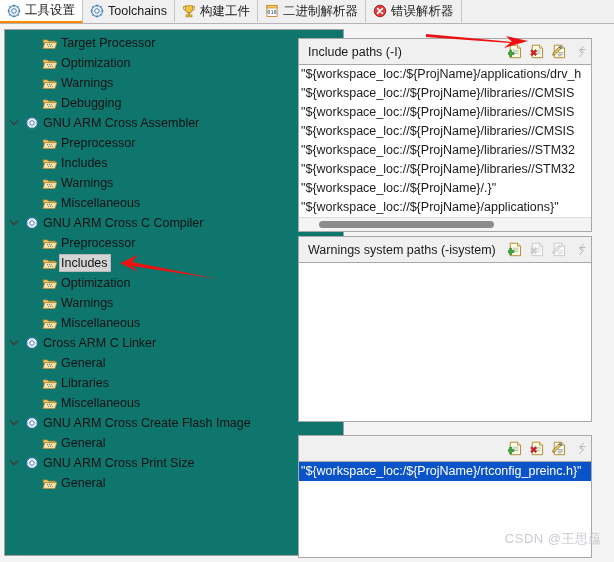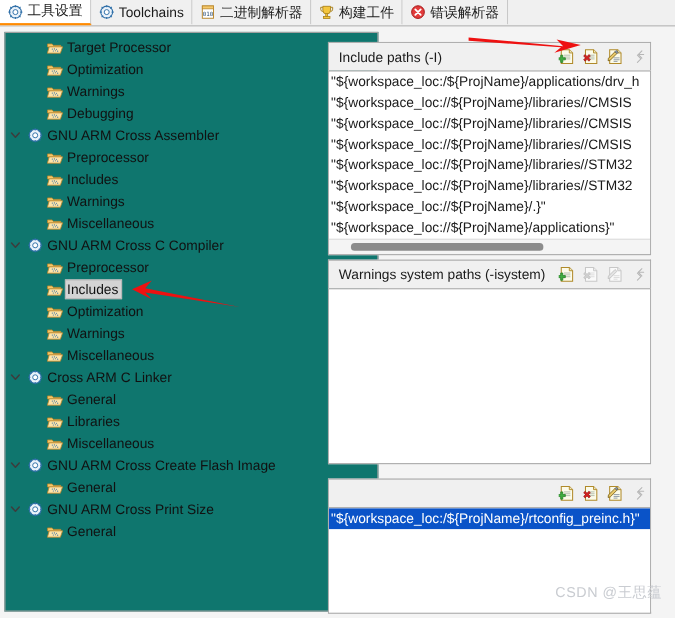--- a/index.html
+++ b/index.html
@@ -159,38 +159,38 @@
               <line x1="13.3" y1="2.7" x2="11.7" y2="4.3"></line>
               <line x1="4.3" y1="11.7" x2="2.7" y2="13.3"></line>
             </g>
           </svg>
         </span>
         <span class="tlabel">Toolchains</span>
       </div>
       <div class="tab">
         <span class="ico">
           <svg width="14" height="14" viewBox="0 0 16 16">
-            <rect x="2.2" y="1.6" width="11.6" height="12.8" fill="#ffffff" stroke="#b8862c" stroke-width="1"></rect>
-            <rect x="2.2" y="1.6" width="11.6" height="3" fill="#f5c96a" stroke="#b8862c" stroke-width=".8"></rect>
-            <text x="8" y="11.6" font-size="6" text-anchor="middle" fill="#24486e" font-family="monospace">010</text>
-          </svg>
-        </span>
-        <span class="tlabel">二进制解析器</span>
-      </div>
-      <div class="tab">
-        <span class="ico">
-          <svg width="14" height="14" viewBox="0 0 16 16">
             <path d="M4 2 L12 2 L12 6 a4 4 0 0 1 -8 0 Z" fill="#f4c63d" stroke="#a8801a" stroke-width=".9"></path>
             <path d="M4 3 L1.8 3 L1.8 5 a2.4 2.4 0 0 0 2.2 2.4" fill="none" stroke="#a8801a" stroke-width="1"></path>
             <path d="M12 3 L14.2 3 L14.2 5 a2.4 2.4 0 0 1 -2.2 2.4" fill="none" stroke="#a8801a" stroke-width="1"></path>
             <rect x="7" y="9.6" width="2" height="3" fill="#f4c63d" stroke="#a8801a" stroke-width=".8"></rect>
             <rect x="4.6" y="12.6" width="6.8" height="2.1" fill="#f4c63d" stroke="#a8801a" stroke-width=".8"></rect>
           </svg>
         </span>
         <span class="tlabel">构建工件</span>
+      </div>
+      <div class="tab">
+        <span class="ico">
+          <svg width="14" height="14" viewBox="0 0 16 16">
+            <rect x="2.2" y="1.6" width="11.6" height="12.8" fill="#ffffff" stroke="#b8862c" stroke-width="1"></rect>
+            <rect x="2.2" y="1.6" width="11.6" height="3" fill="#f5c96a" stroke="#b8862c" stroke-width=".8"></rect>
+            <text x="8" y="11.6" font-size="6" text-anchor="middle" fill="#24486e" font-family="monospace">010</text>
+          </svg>
+        </span>
+        <span class="tlabel">二进制解析器</span>
       </div>
       <div class="tab">
         <span class="ico">
           <svg width="14" height="14" viewBox="0 0 16 16">
             <circle cx="8" cy="8" r="6.6" fill="#e23b3b" stroke="#a31616" stroke-width="1"></circle>
             <path d="M5.2 5.2 L10.8 10.8 M10.8 5.2 L5.2 10.8" stroke="#ffffff" stroke-width="1.9" stroke-linecap="round"></path>
           </svg>
         </span>
         <span class="tlabel">错误解析器</span>
       </div>

